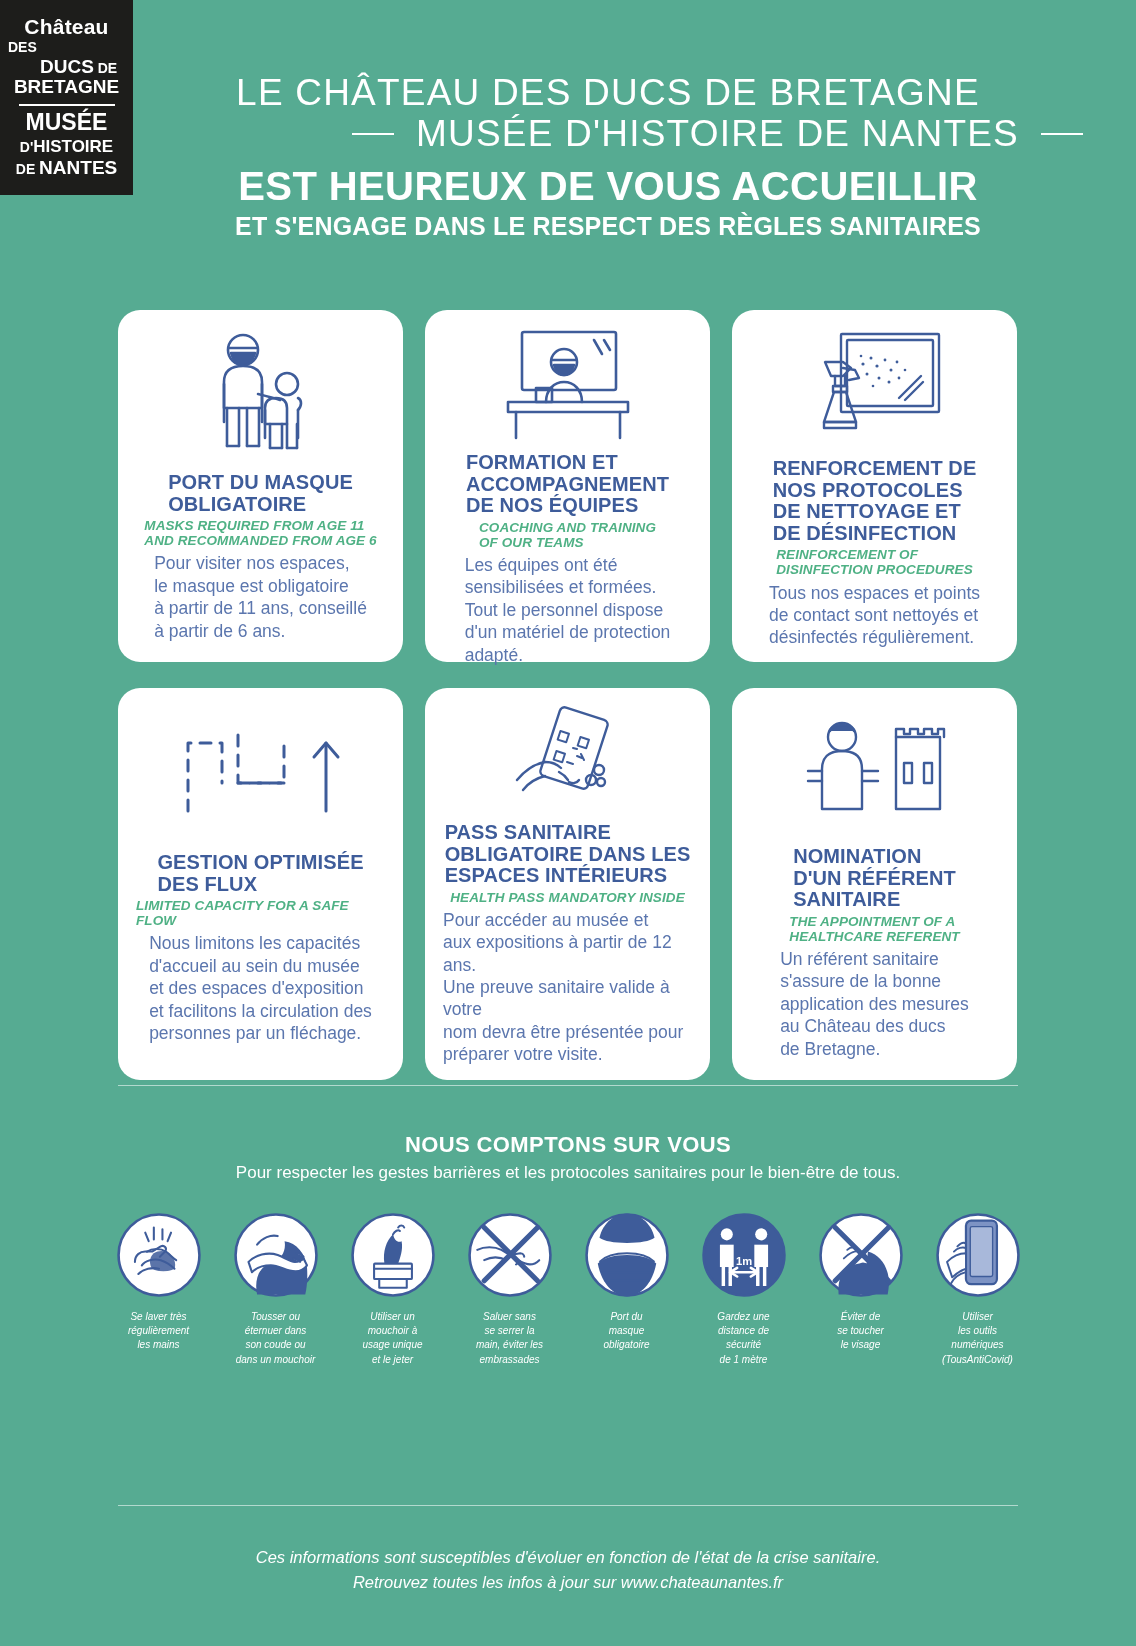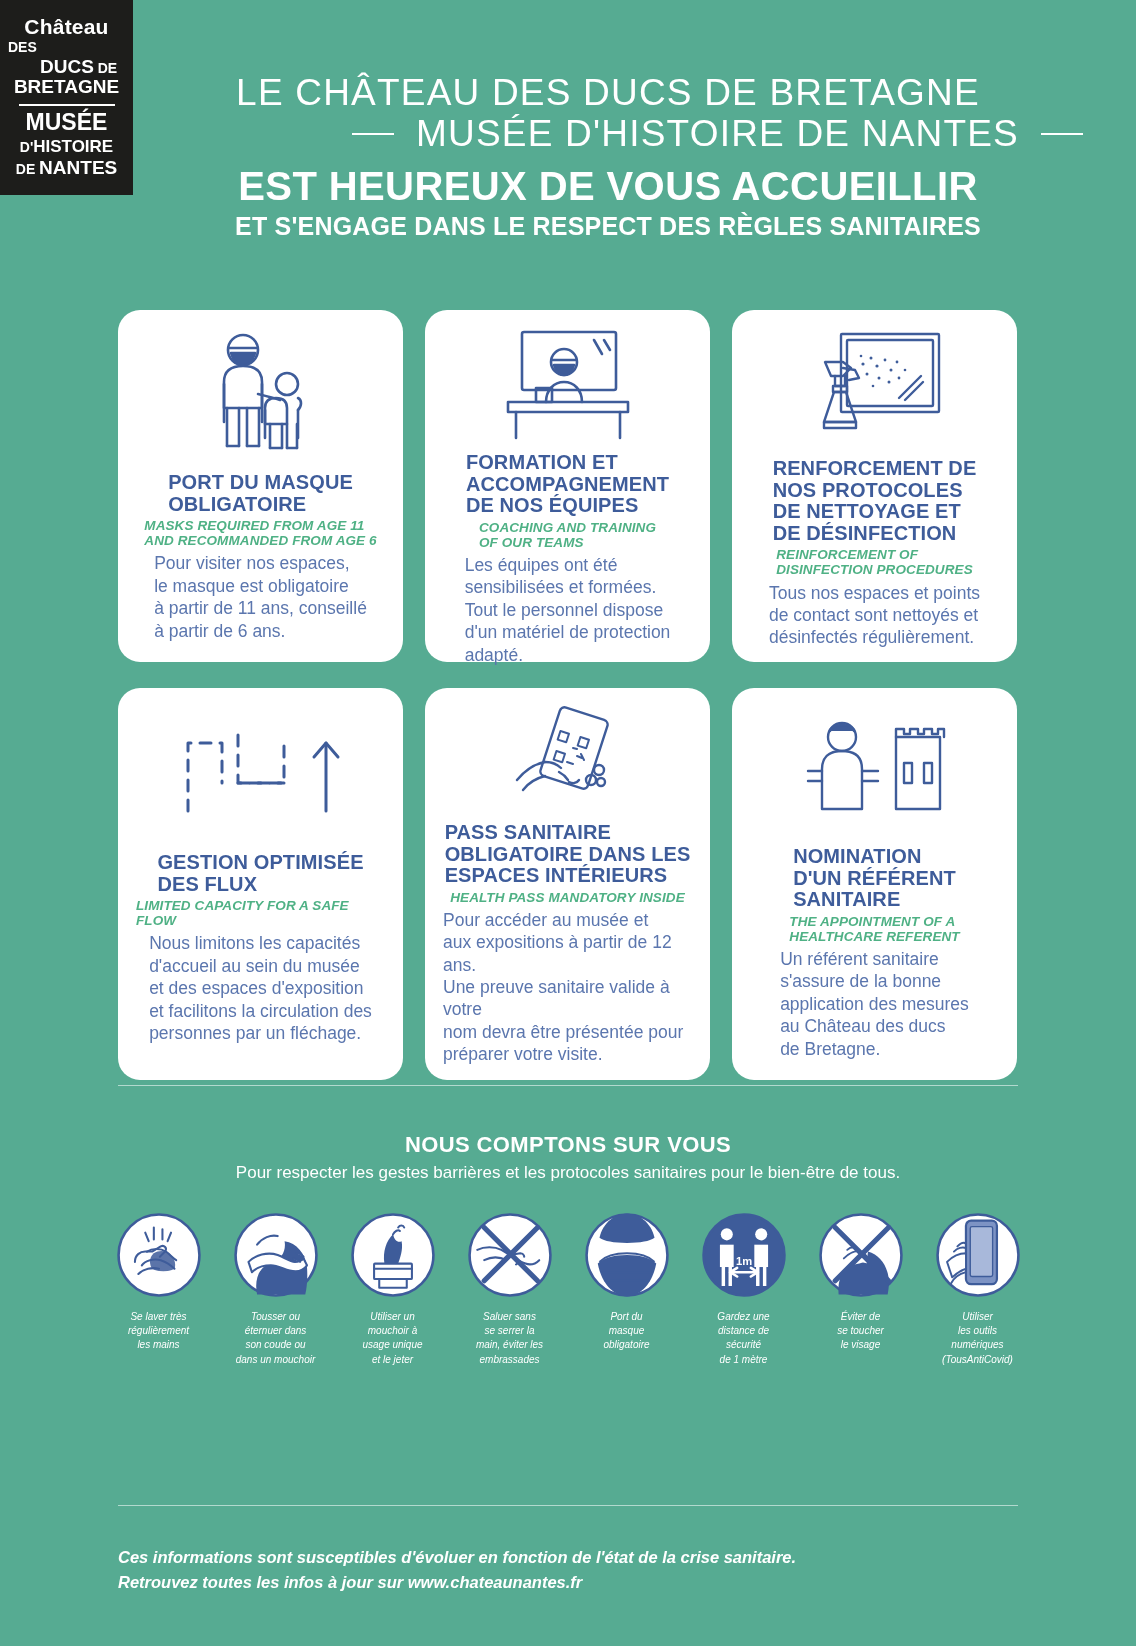--- a/index.html
+++ b/index.html
@@ -63,22 +63,22 @@
   .gest-head .gh1{font-size:22px;font-weight:bold;letter-spacing:.4px;}
   .gest-head .gh2{font-size:17px;margin-top:5px;font-weight:400;}
 
   .gest-row{position:absolute;left:100px;top:1212px;width:936px;
             display:grid;grid-template-columns:repeat(8,117px);}
   .gest{display:flex;flex-direction:column;align-items:center;}
   .gest .circ{width:86px;height:86px;margin-bottom:12px;}
   .gest .cap{color:#fff;font-size:10px;font-style:italic;line-height:1.42;text-align:center;}
 
   
-  .footer{position:absolute;left:118px;top:1545px;width:900px;text-align:left;color:#fff;
-          font-size:16.5px;font-weight:bold;font-style:italic;line-height:1.5;}
+  .footer{position:absolute;left:118px;top:1545px;width:900px;text-align:center;color:#fff;
+          font-size:16.5px;font-weight:normal;font-style:italic;line-height:1.5;}
 </style>
 </head>
 <body>
 
 <div class="logo">
   <div class="l1">Château</div>
   <div class="l2">
     <span>DES</span>
     <b>DUCS</b>
     <span>DE</span>

